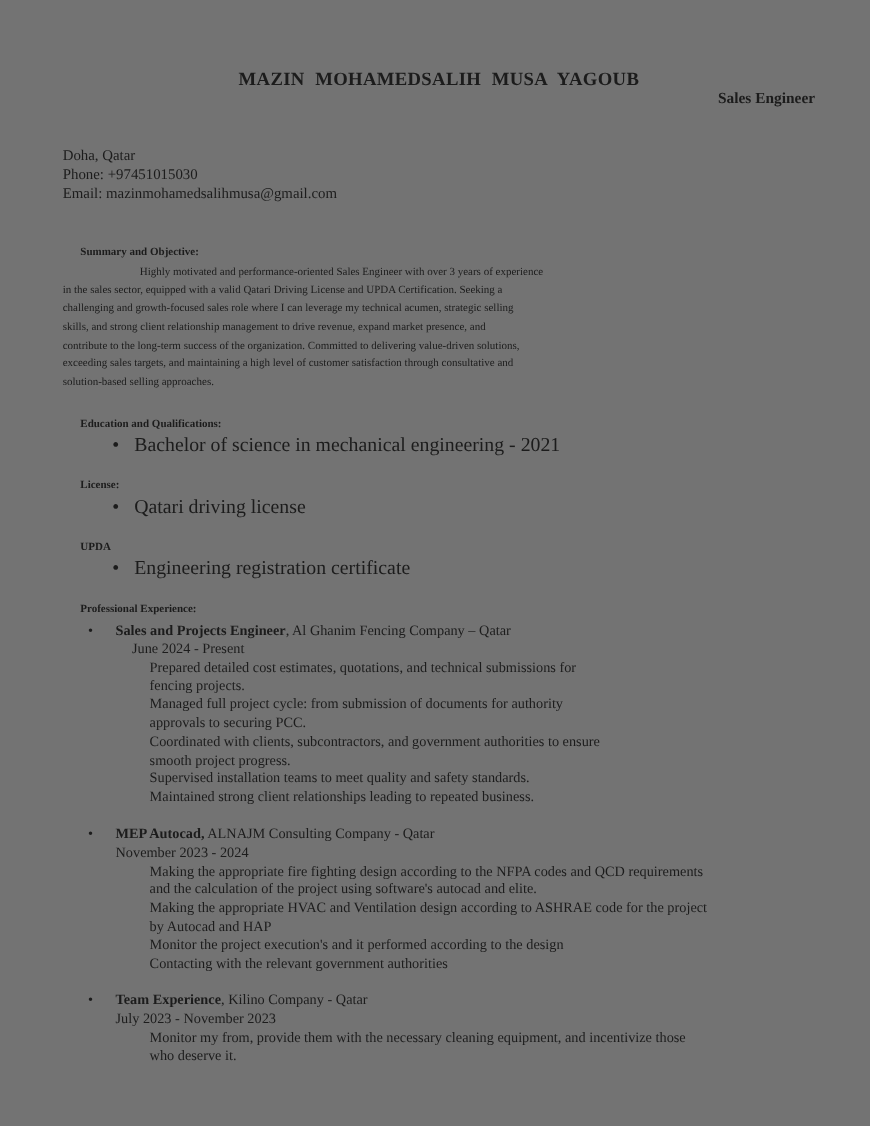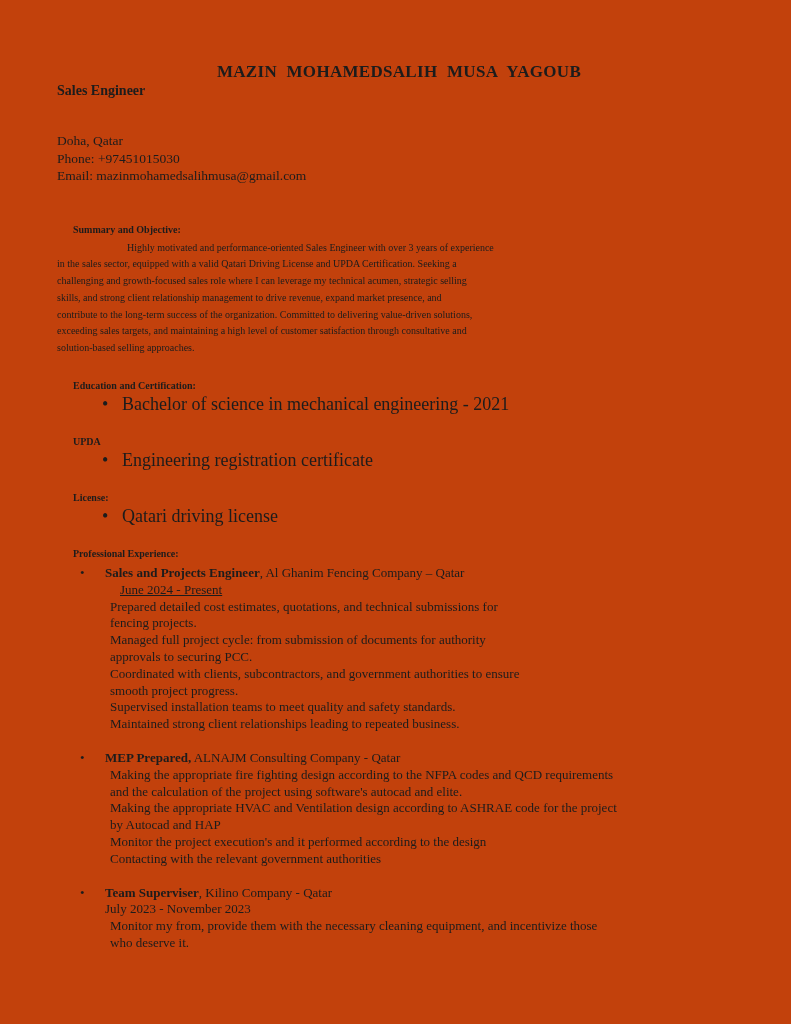--- a/index.html
+++ b/index.html
@@ -7,33 +7,33 @@
     width: 791px; height: 1024px;
     background: #ffffff;
     color: #1c1c1c;
     font-family: "Liberation Serif", "DejaVu Serif", serif;
   }
   .page {
     box-sizing: border-box;
     width: 791px; height: 1024px;
     padding: 62px 50px 0 57px;
     overflow: hidden;
-    background: #c2410c;
+    background: #737373;
   }
   
   .name {
     text-align: center;
     font-weight: bold;
     font-size: 17px;
     line-height: 20px;
     letter-spacing: 0.3px;
     word-spacing: 5px;
   }
   .subtitle {
-    text-align: left;
+    text-align: right;
     font-weight: bold;
     font-size: 14px;
     line-height: 18px;
   }
   .contact {
     margin-top: 32px;
     text-align: left;
     font-size: 13.5px;
     line-height: 17.5px;
   }
@@ -76,23 +76,23 @@
     line-height: 16.8px;
   }
   .job::before {
     content: "\2022";
     position: absolute;
     left: 23px;
     top: 0;
   }
   .job + .job { margin-top: 17px; }
   .job-title { font-weight: bold; }
-  .job-date.indented { margin-left: 15px; text-decoration: underline; }
+  .job-date.indented { margin-left: 15px; }
   .job-details {
-    margin-left: 5px;
+    margin-left: 31px;
     white-space: pre-line;
   }
 </style>
 </head>
 <body>
 
 <div class="page">
 
   <div class="name">MAZIN MOHAMEDSALIH MUSA YAGOUB</div>
   <div class="subtitle">Sales Engineer</div>
@@ -108,37 +108,37 @@
     <div class="summary-body">Highly motivated and performance-oriented Sales Engineer with over 3 years of experience
 in the sales sector, equipped with a valid Qatari Driving License and UPDA Certification. Seeking a
 challenging and growth-focused sales role where I can leverage my technical acumen, strategic selling
 skills, and strong client relationship management to drive revenue, expand market presence, and
 contribute to the long-term success of the organization. Committed to delivering value-driven solutions,
 exceeding sales targets, and maintaining a high level of customer satisfaction through consultative and
 solution-based selling approaches.</div>
   </div>
 
   <div class="sec">
-    <div class="section-heading">Education and Certification:</div>
+    <div class="section-heading">Education and Qualifications:</div>
     <div class="bullet-list">
       <div class="bullet-item">Bachelor of science in mechanical engineering - 2021</div>
+    </div>
+  </div>
+
+  <div class="sec">
+    <div class="section-heading">License:</div>
+    <div class="bullet-list">
+      <div class="bullet-item">Qatari driving license</div>
     </div>
   </div>
 
   <div class="sec">
     <div class="section-heading">UPDA</div>
     <div class="bullet-list">
       <div class="bullet-item">Engineering registration certificate</div>
-    </div>
-  </div>
-
-  <div class="sec">
-    <div class="section-heading">License:</div>
-    <div class="bullet-list">
-      <div class="bullet-item">Qatari driving license</div>
     </div>
   </div>
 
   <div class="sec">
     <div class="section-heading">Professional Experience:</div>
     <div class="jobs">
 
       <div class="job">
         <div class="job-head"><span class="job-title">Sales and Projects Engineer</span><span>, Al Ghanim Fencing Company – Qatar</span></div>
         <div class="job-date indented">June 2024 - Present</div>
@@ -146,31 +146,32 @@
 fencing projects.
 Managed full project cycle: from submission of documents for authority
 approvals to securing PCC.
 Coordinated with clients, subcontractors, and government authorities to ensure
 smooth project progress.
 Supervised installation teams to meet quality and safety standards.
 Maintained strong client relationships leading to repeated business.</div>
       </div>
 
       <div class="job">
-        <div class="job-head"><span class="job-title">MEP Prepared,</span><span> ALNAJM Consulting Company - Qatar</span></div>
+        <div class="job-head"><span class="job-title">MEP Autocad,</span><span> ALNAJM Consulting Company - Qatar</span></div>
+        <div class="job-date">November 2023 - 2024</div>
         <div class="job-details">Making the appropriate fire fighting design according to the NFPA codes and QCD requirements
 and the calculation of the project using software's autocad and elite.
 Making the appropriate HVAC and Ventilation design according to ASHRAE code for the project
 by Autocad and HAP
 Monitor the project execution's and it performed according to the design
 Contacting with the relevant government authorities</div>
       </div>
 
       <div class="job">
-        <div class="job-head"><span class="job-title">Team Superviser</span><span>, Kilino Company - Qatar</span></div>
+        <div class="job-head"><span class="job-title">Team Experience</span><span>, Kilino Company - Qatar</span></div>
         <div class="job-date">July 2023 - November 2023</div>
         <div class="job-details">Monitor my from, provide them with the necessary cleaning equipment, and incentivize those
 who deserve it.</div>
       </div>
 
     </div>
   </div>
 
 </div>
 

